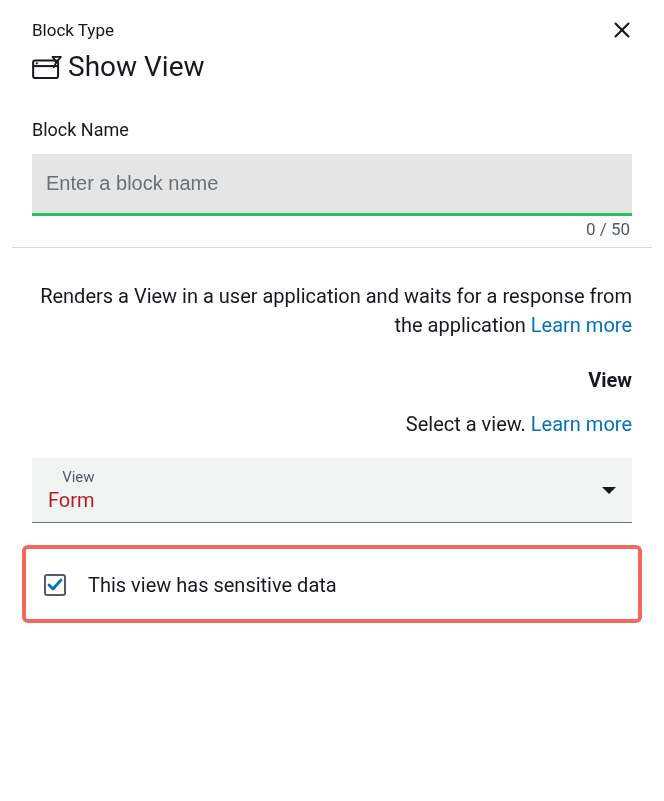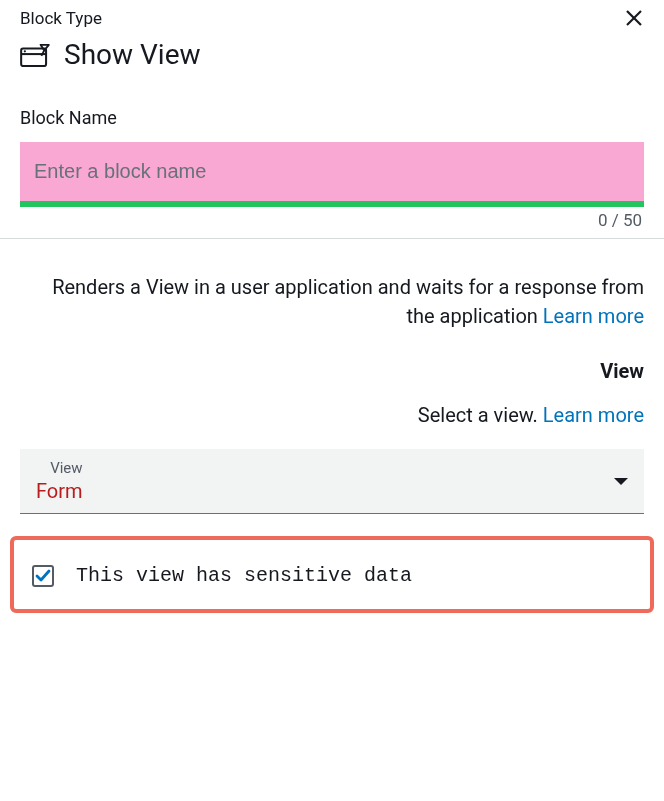--- a/index.html
+++ b/index.html
@@ -7,21 +7,21 @@
       margin: 0;
       padding: 0;
     }
     body {
       font-family: -apple-system, BlinkMacSystemFont, "Segoe UI", Roboto, Helvetica, Arial, sans-serif;
       background: #fff;
       width: 664px;
       color: #16191f;
     }
     .panel {
-      padding: 0;
+      padding: 12px;
     }
     .header-section {
       padding: 8px 20px 16px 20px;
     }
     .header-row {
       display: flex;
       justify-content: space-between;
       align-items: flex-start;
     }
     .block-type-label {
@@ -32,21 +32,21 @@
     .close-btn {
       background: none;
       border: none;
       cursor: pointer;
       padding: 0;
       font-size: 0;
     }
     .title-row {
       display: flex;
       align-items: center;
-      gap: 14px;
+      gap: 6px;
       margin-top: 10px;
     }
     .block-icon {
       width: 30px;
       height: 24px;
     }
     .block-title {
       font-size: 28px;
       font-weight: 400;
       color: #16191f;
@@ -55,23 +55,23 @@
       padding: 20px 20px 8px 20px;
     }
     .block-name-label {
       font-size: 18px;
       font-weight: 400;
       color: #16191f;
       margin-bottom: 14px;
     }
     .block-name-input {
       width: 100%;
-      background: #f9a8d4;
+      background: #e5e5e5;
       border: none;
-      border-bottom: 6px solid #22c55e;
+      border-bottom: 3px solid #22c55e;
       padding: 18px 14px;
       font-size: 20px;
       color: #545b64;
       outline: none;
     }
     .block-name-input::placeholder {
       color: #687078;
     }
     .char-count {
       text-align: right;
@@ -138,21 +138,20 @@
       height: 0;
       border-left: 7px solid transparent;
       border-right: 7px solid transparent;
       border-top: 7px solid #16191f;
     }
     .sensitive-section {
       margin: 22px 10px 4px 10px;
       border: 4px solid #ef6a5a;
       border-radius: 6px;
       padding: 24px 14px 14px 14px;
-      font-family: Liberation Mono, monospace;
     }
     .sensitive-check-row {
       display: flex;
       align-items: center;
       gap: 22px;
       margin-bottom: 8px;
       padding-left: 4px;
     }
     .checkbox-wrap {
       width: 22px;

